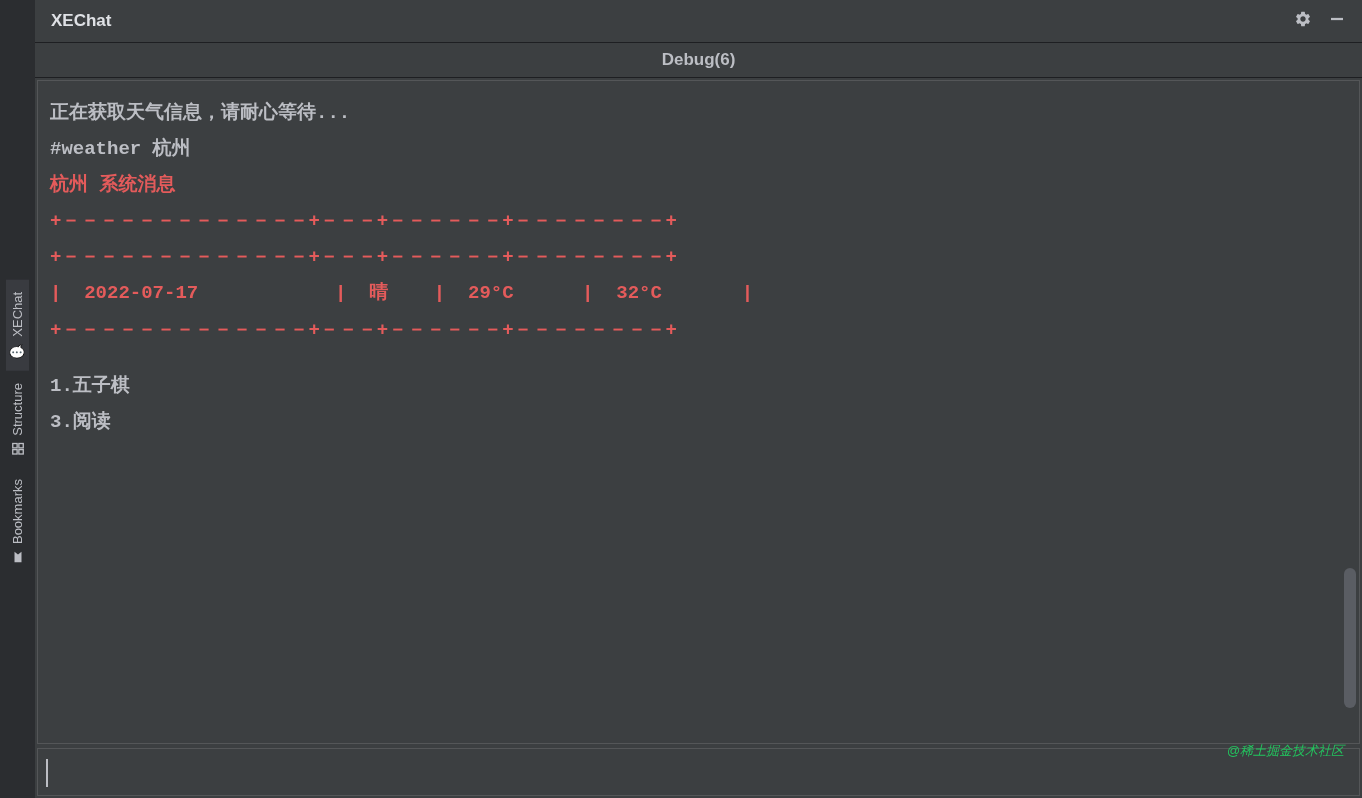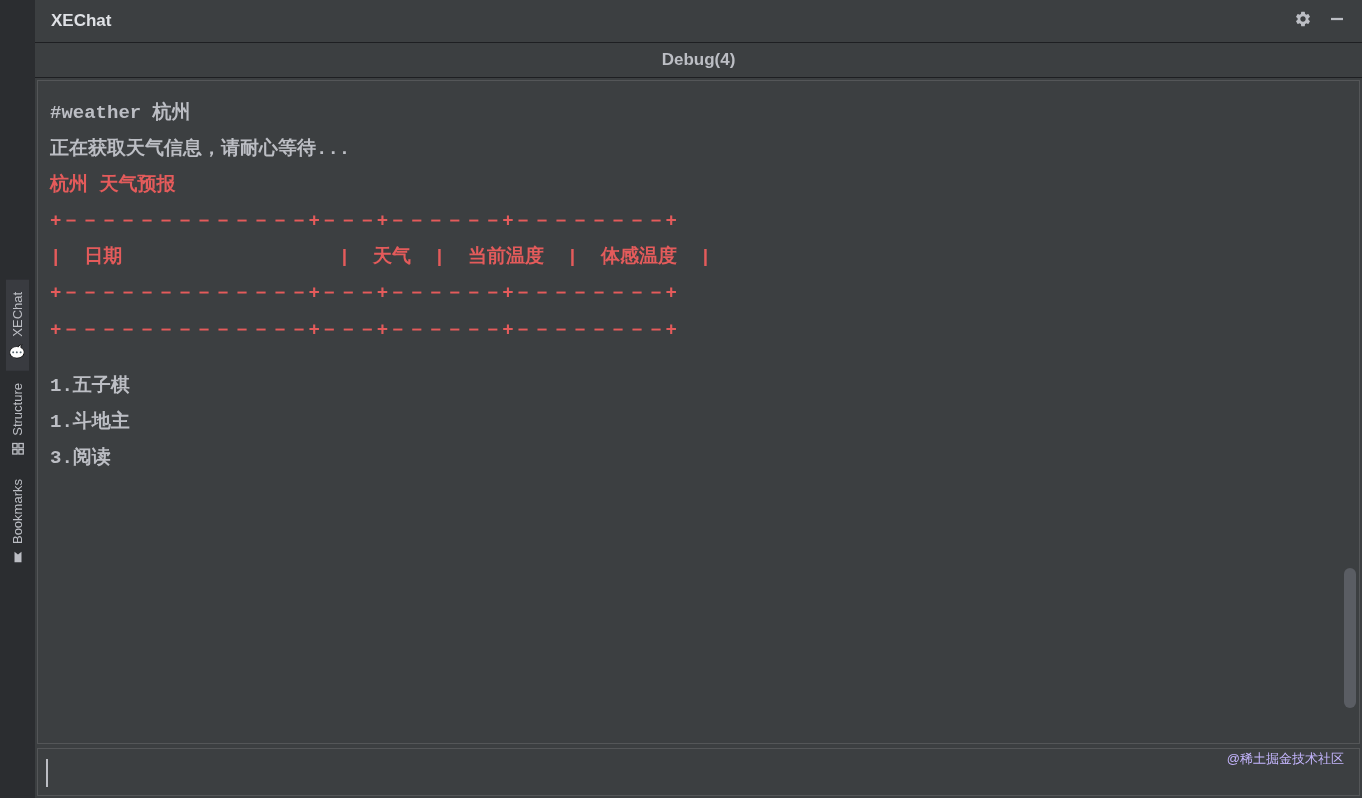--- a/index.html
+++ b/index.html
@@ -141,24 +141,25 @@
       right: 6px;
       top: 490px;
       width: 12px;
       height: 140px;
       background: #5a5d63;
       border-radius: 6px;
     }
     .watermark {
       position: absolute;
       right: 18px;
-      bottom: 30px;
+      bottom: 38px;
       font-size: 13px;
-      color: #c4b5fd;
+      color: #22c55e;
       pointer-events: none;
+      font-style: italic;
     }
   </style>
 </head>
 <body>
 
 <div class="sidebar">
   <div class="sidebar-tab sidebar-tab-active">
     <span>💬</span>
     <span>XEChat</span>
   </div>
@@ -194,35 +195,34 @@
       </span>
       <span>
         <svg class="titlebar-icon" viewBox="0 0 24 24" fill="none" stroke="#bcbec4" stroke-width="3">
             <line x1="4" y1="12" x2="20" y2="12"></line>
           </svg>
       </span>
     </div>
   </div>
 
   <div class="tabbar">
-    <span>Debug(4)</span>
+    <span>Debug(6)</span>
   </div>
 
   <div class="content-area">
     <div class="console">
+      <div class="grey">正在获取天气信息，请耐心等待...</div>
       <div class="grey">#weather 杭州</div>
-      <div class="grey">正在获取天气信息，请耐心等待...</div>
-      <div class="red">杭州 天气预报</div>
+      <div class="red">杭州 系统消息</div>
       <pre class="red">+－－－－－－－－－－－－－+－－－+－－－－－－+－－－－－－－－+</pre>
-      <pre class="red">|  日期                   |  天气  |  当前温度  |  体感温度  |</pre>
       <pre class="red">+－－－－－－－－－－－－－+－－－+－－－－－－+－－－－－－－－+</pre>
+      <pre class="red">|  2022-07-17            |  晴    |  29°C      |  32°C       |</pre>
       <pre class="red">+－－－－－－－－－－－－－+－－－+－－－－－－+－－－－－－－－+</pre>
       <div style="height:20px"></div>
       <div class="grey">1.五子棋</div>
-      <div class="grey">1.斗地主</div>
       <div class="grey">3.阅读</div>
     </div>
 
     <div class="input-wrap">
       <div class="input-cursor"></div>
       <input class="input-field" type="text" style="">
     </div>
 
     <div class="scrollbar"></div>
     <div class="watermark">@稀土掘金技术社区</div>

